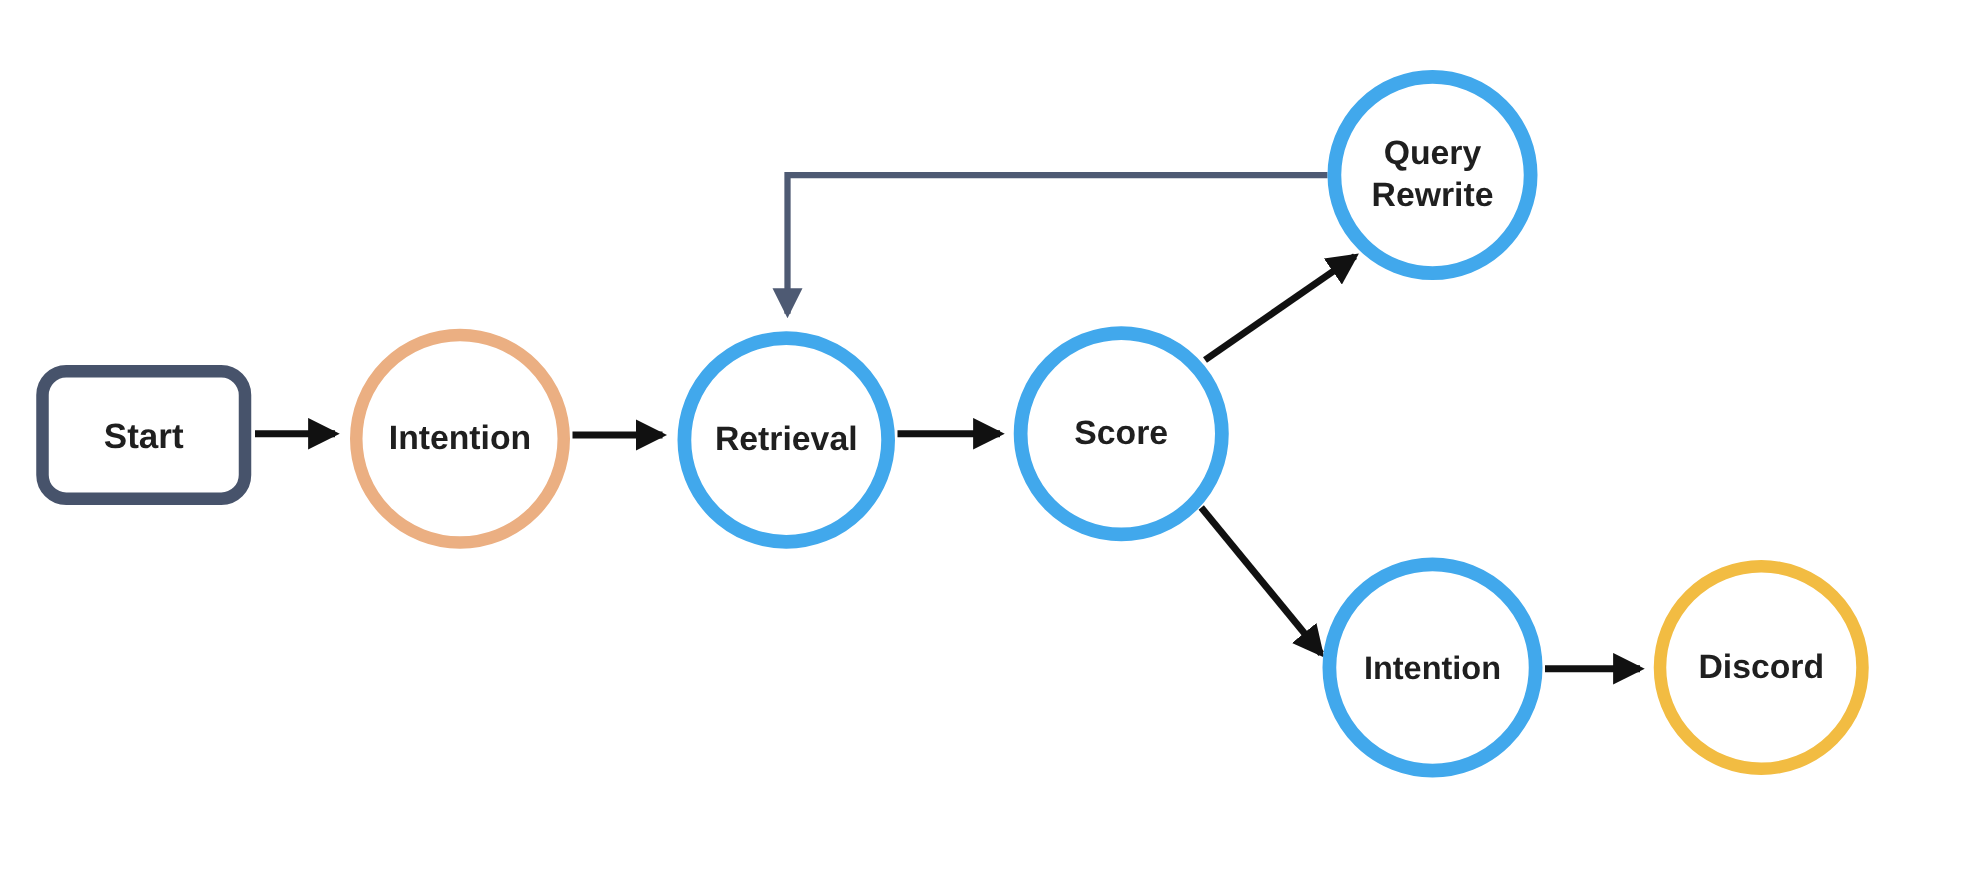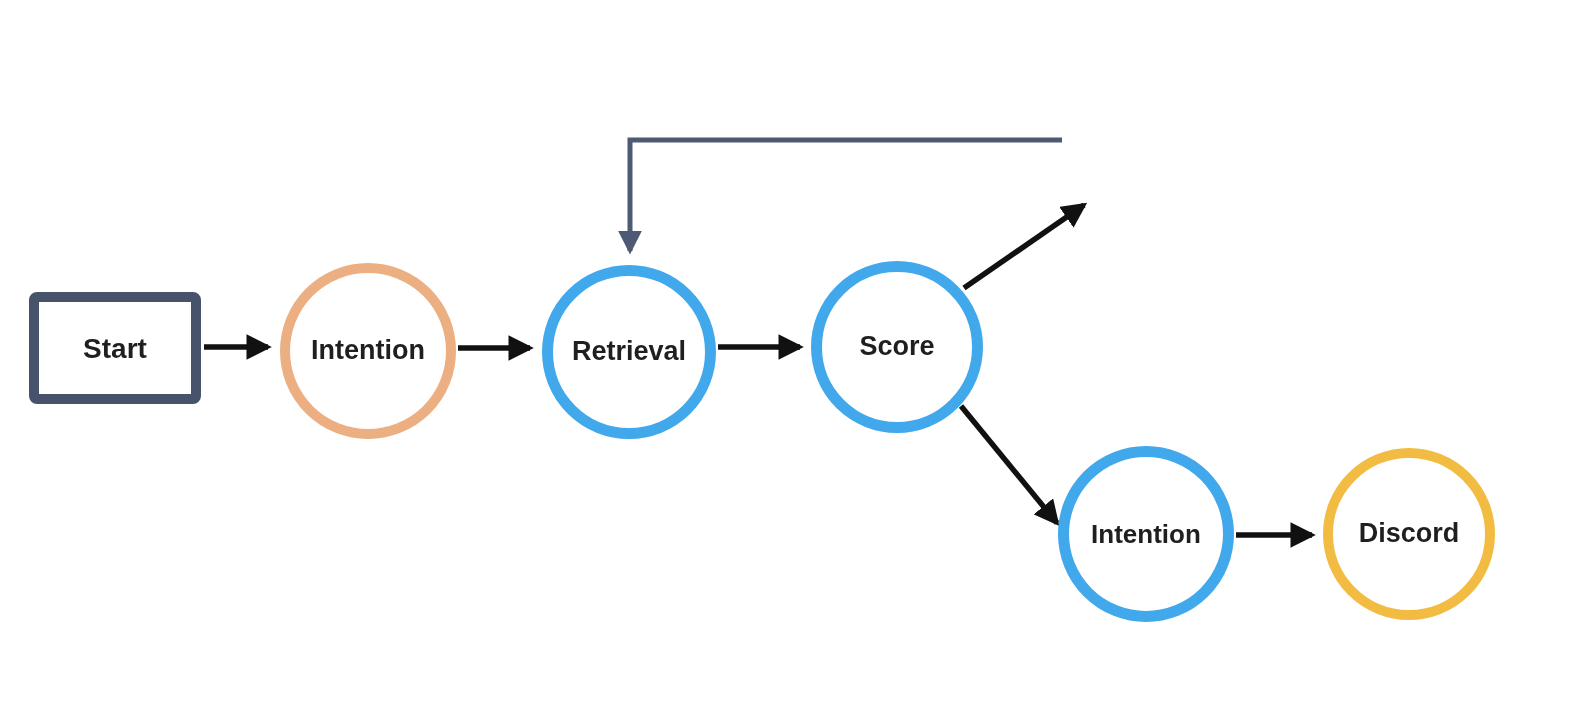--- a/index.html
+++ b/index.html
@@ -34,21 +34,21 @@
   .node .label {
     font-weight: 700;
     font-size: 27px;
     color: #1f1f1f;
     line-height: 1.25;
     letter-spacing: 0px;
     white-space: nowrap;
   }
   .node-rect {
     border: 10px solid #47536B;
-    border-radius: 8px;
+    border-radius: 24px;
   }
   .node-circle {
     border-radius: 50%;
   }
 
   
   #node-start        { left: 29px;   top: 292px; width: 172px; height: 112px; }
   #node-start .label { font-size: 28px; }
   #node-intention    { left: 280px;  top: 263px; width: 176px; height: 176px; border-width: 10px; border-style: solid; }
   #node-retrieval    { left: 542px;  top: 265px; width: 174px; height: 174px; border-width: 11px; border-style: solid; }
@@ -98,20 +98,26 @@
   </div>
 
   <div class="node node-circle" id="node-intention" style="border-color: rgb(235, 175, 130);">
     <span class="label">Intention</span>
   </div>
 
   <div class="node node-circle" id="node-score" style="border-color: rgb(65, 168, 236);">
     <span class="label">Score</span>
   </div>
 
+  <div class="node node-circle" id="node-query-rewrite" style="border-color: rgb(65, 168, 236);">
+    <span class="label">
+      <span>Query</span><br>
+      <span>Rewrite</span>
+    </span>
+  </div>
 
   <div class="node node-circle" id="node-generation" style="border-color: rgb(65, 168, 236);">
     <span class="label">Intention</span>
   </div>
 
   <div class="node node-circle" id="node-discord" style="border-color: rgb(242, 188, 66);">
     <span class="label">Discord</span>
   </div>
 
 </div>

